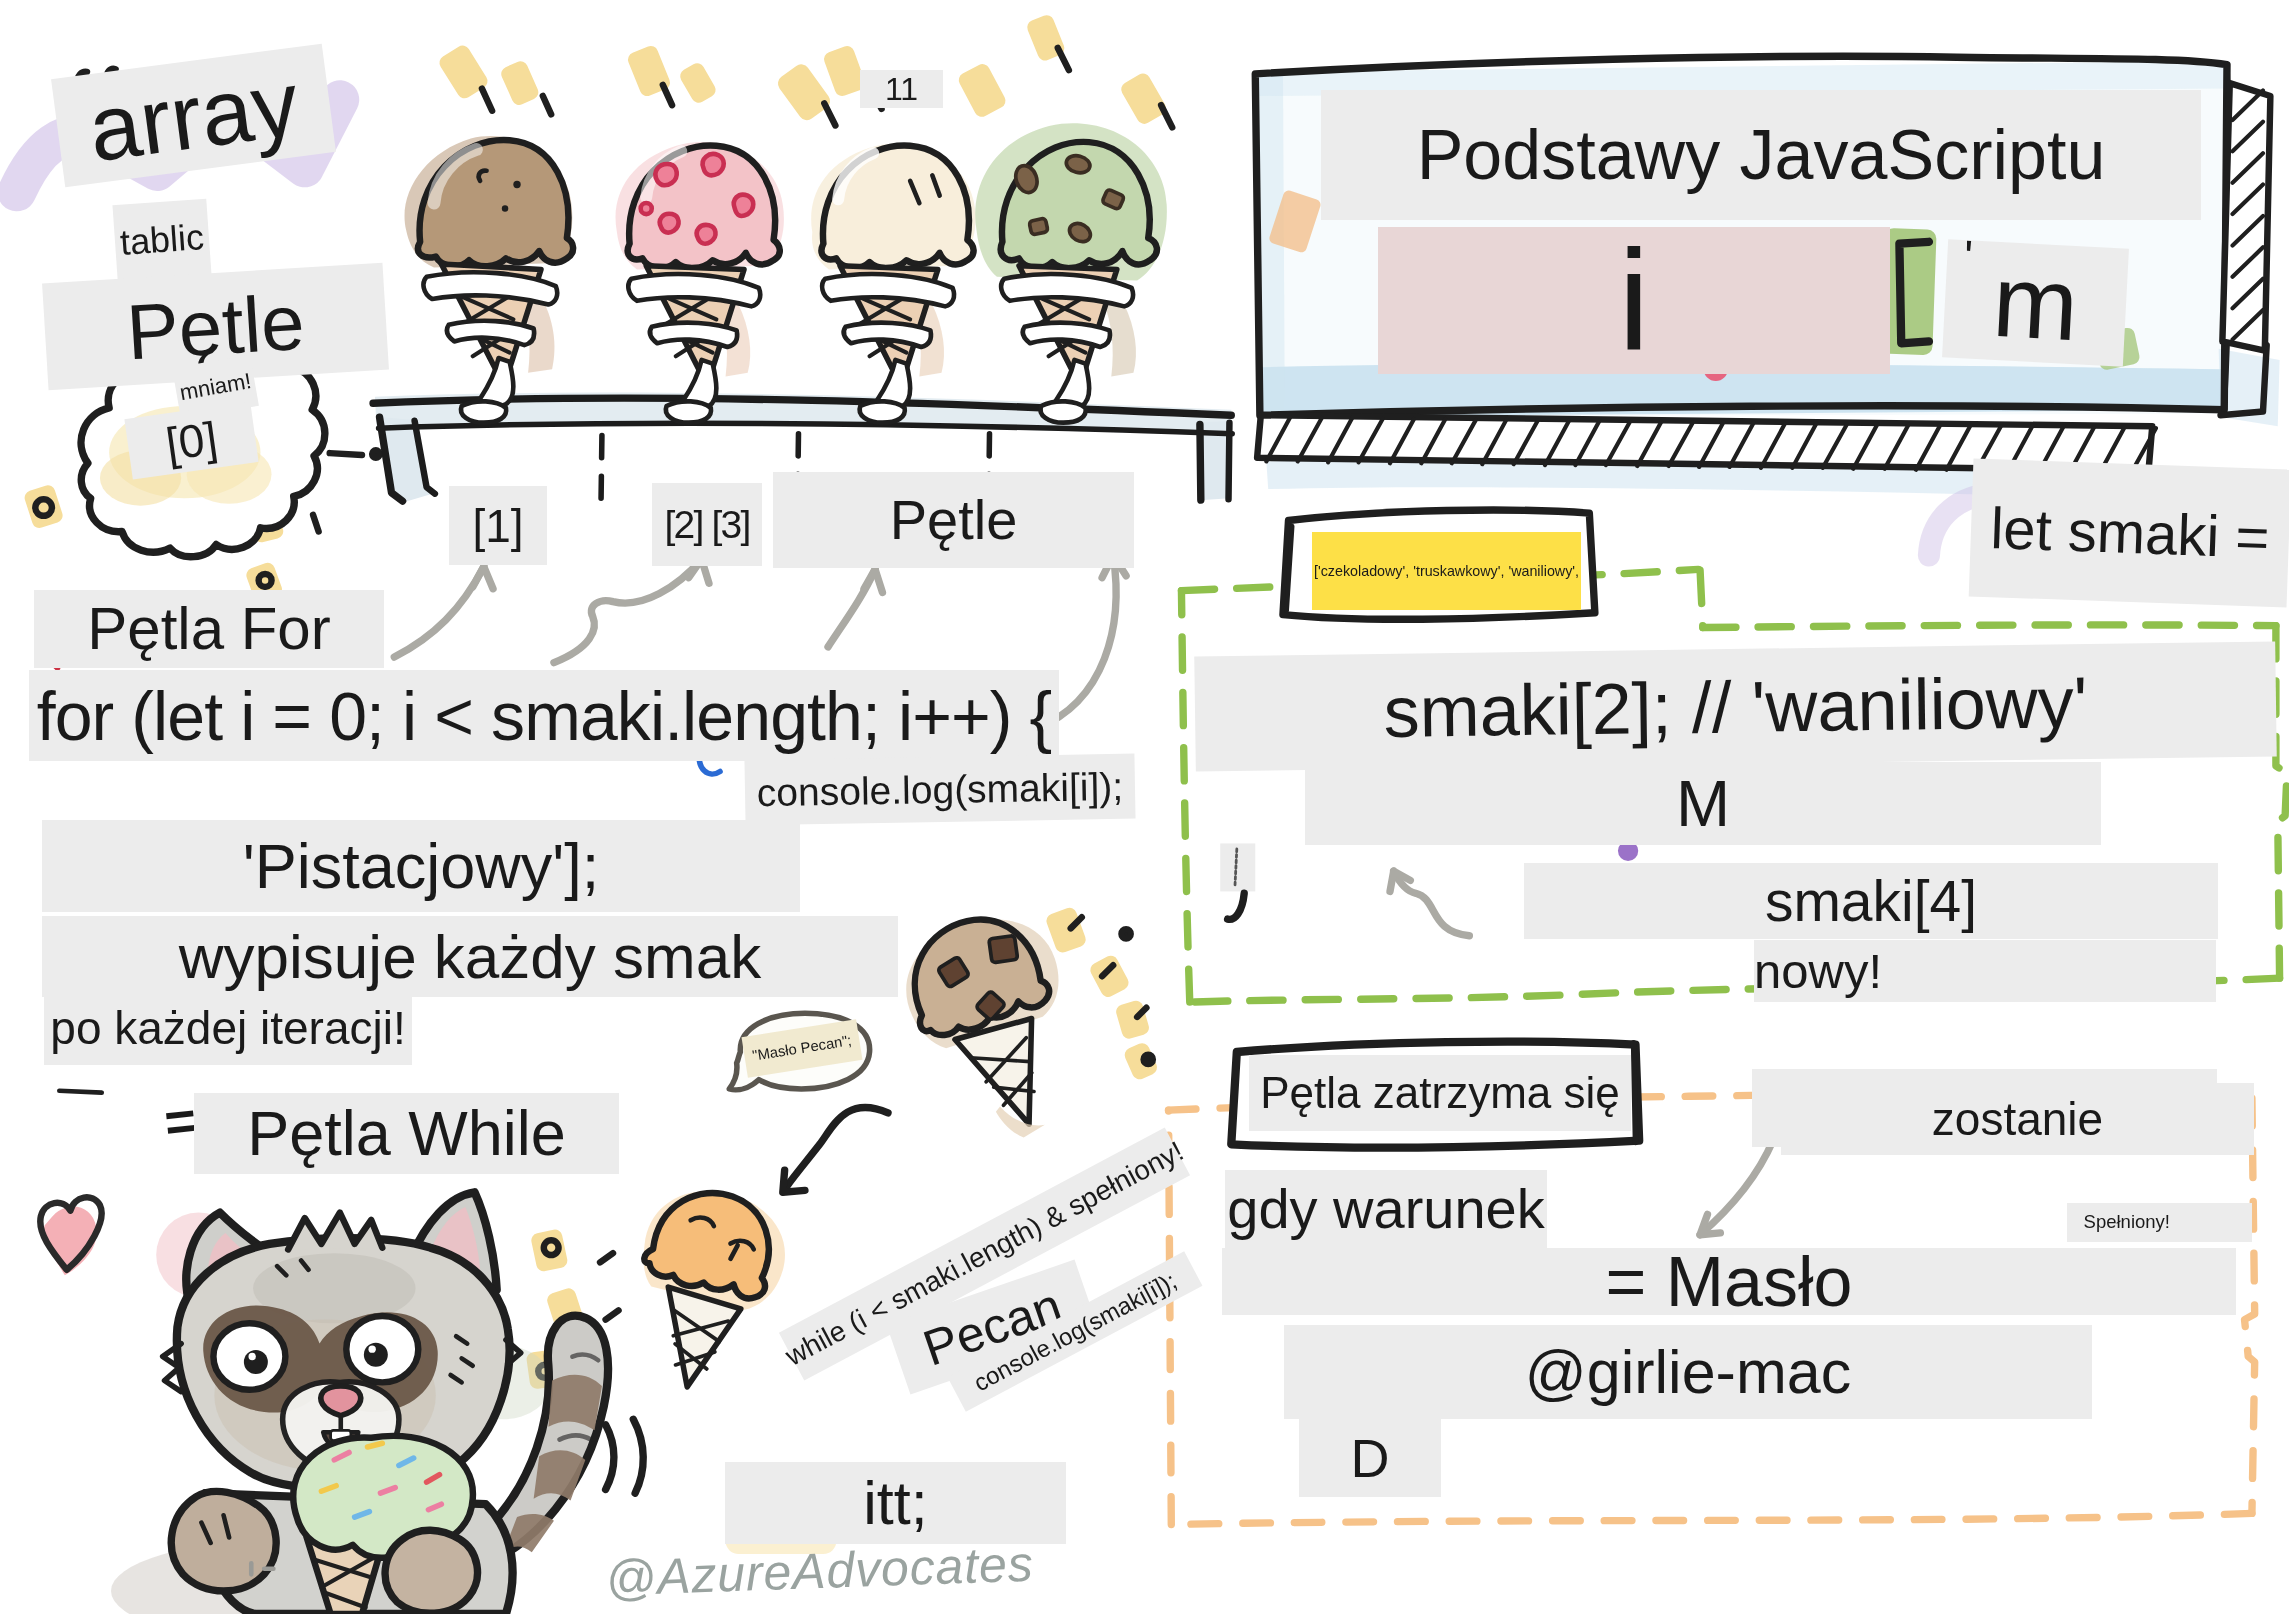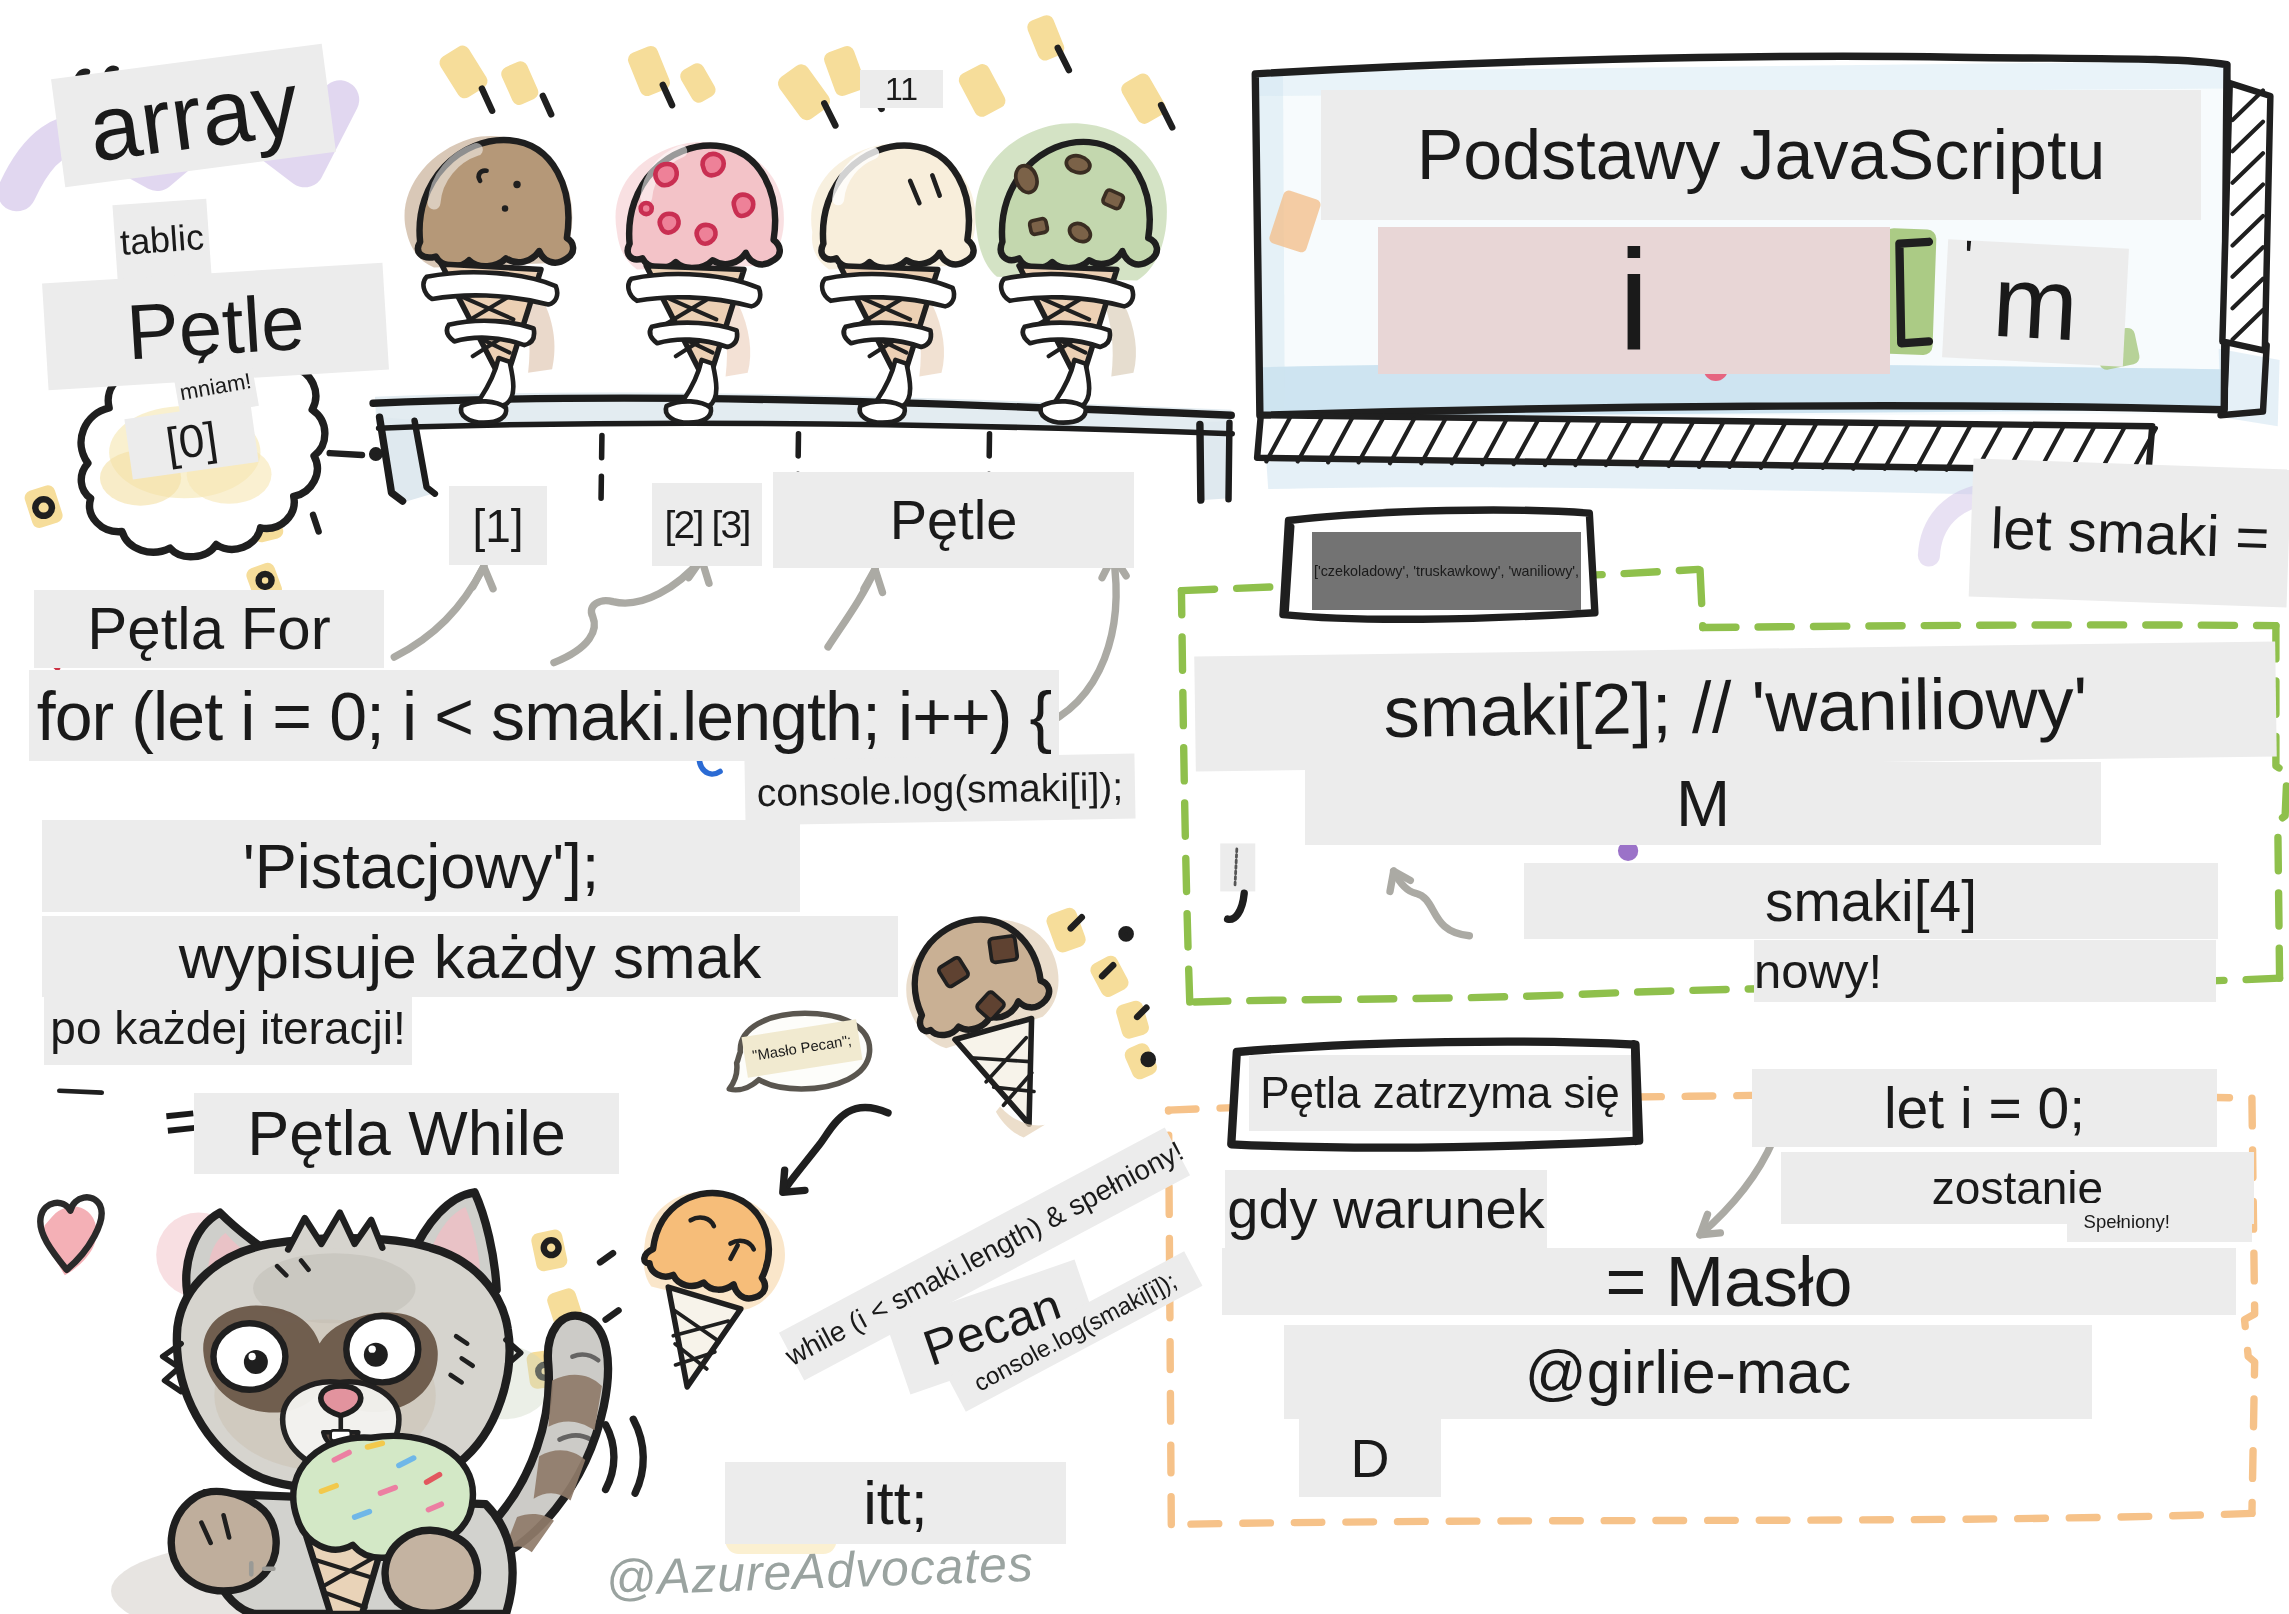--- a/index.html
+++ b/index.html
@@ -14,21 +14,21 @@
   .l-array{left:57px;top:61px;width:273px;height:109px;font-size:92px;transform:rotate(-7.5deg);}
   .l-tablic{left:115px;top:202px;width:94px;height:76px;font-size:36px;transform:rotate(-4deg);}
   .l-petle-left{left:45px;top:273px;width:341px;height:107px;font-size:78px;transform:rotate(-3.5deg);}
   .l-mniam{left:176px;top:361px;width:79px;height:52px;font-size:22px;transform:rotate(-10deg);}
   .l-idx0{left:128px;top:410px;width:127px;height:61px;font-size:46px;transform:rotate(-8deg);}
   .l-11{left:860px;top:70px;width:83px;height:38px;font-size:32px;}
   .l-title{left:1321px;top:90px;width:880px;height:130px;font-size:70px;}
   .l-pink{left:1378px;top:227px;width:512px;height:147px;background:#e8d6d6;font-size:143px;}
   .l-m{left:1945px;top:244px;width:181px;height:118px;font-size:102px;transform:rotate(3deg);}
   .l-m .apo{position:absolute;left:16.6px;top:-7.4px;font-size:46px;}
-  .l-arrlit{left:1312px;top:532px;width:269px;height:78px;background:#737373;font-size:14.3px;}
+  .l-arrlit{left:1312px;top:532px;width:269px;height:78px;background:#fde047;font-size:14.3px;}
   .l-letsmaki{left:1971px;top:464px;width:318px;height:138px;font-size:58px;transform:rotate(2deg);}
   .l-smaki2{left:1195px;top:649px;width:1081px;height:115px;font-size:72px;transform:rotate(-0.8deg);}
   .l-M{left:1305px;top:762px;width:796px;height:83px;font-size:65px;}
   .l-smaki4{left:1524px;top:863px;width:694px;height:76px;font-size:57px;}
   .l-nowy{left:1754px;top:940px;width:462px;height:62px;font-size:49px;box-sizing:border-box;}
   .l-idx1{left:449px;top:486px;width:98px;height:79px;font-size:46px;}
   .l-idx23{left:652px;top:483px;width:110px;height:83px;font-size:39px;letter-spacing:-1.8px;}
   .l-petle-bench{left:773px;top:472px;width:361px;height:96px;font-size:56px;}
   .l-petlafor{left:34px;top:590px;width:350px;height:78px;font-size:60px;}
   .l-forline{left:29px;top:670px;width:1030px;height:91px;font-size:68px;letter-spacing:-0.9px;}
@@ -40,21 +40,21 @@
   .l-petlawhile{left:194px;top:1093px;width:425px;height:81px;font-size:63px;}
   .l-bubbletxt{left:744px;top:1028px;width:116px;height:41px;background:#f1ead0;font-size:14.8px;transform:rotate(-9deg);}
   .l-whilecond{left:766px;top:1227px;width:437px;height:54px;font-size:28px;transform:rotate(-28deg);}
   .l-pecan{left:893px;top:1290px;width:199px;height:74px;font-size:50px;transform:rotate(-19deg);}
   .l-consolewhile{left:941px;top:1312px;width:268px;height:39px;font-size:24px;transform:rotate(-28deg);}
   .l-itt{left:725px;top:1462px;width:341px;height:82px;font-size:61px;}
   .l-watermark{left:598px;top:1534px;width:443px;height:74px;background:transparent;color:#9aa3a0;
                font-size:50px;font-style:italic;letter-spacing:0.9px;transform:rotate(-2deg);}
   .l-stopframe{left:1249px;top:1055px;width:382px;height:76px;font-size:44px;}
   .l-leti{left:1752px;top:1069px;width:465px;height:78px;font-size:57px;}
-  .l-zostanie{left:1781px;top:1152px;width:473px;height:72px;font-size:46px;}
+  .l-zostanie{left:1781px;top:1083px;width:473px;height:72px;font-size:46px;}
   .l-spelniony{left:2067px;top:1203px;width:185px;height:39px;font-size:18.5px;padding-left:16.6px;box-sizing:border-box;}
   .l-gdywarunek{left:1225px;top:1170px;width:322px;height:78px;font-size:56px;}
   .l-maslo{left:1222px;top:1248px;width:1014px;height:67px;font-size:70px;}
   .l-girliemac{left:1284px;top:1325px;width:808px;height:94px;font-size:61px;}
   .l-D{left:1299px;top:1419px;width:142px;height:78px;font-size:54px;}
 </style>
 </head>
 <body>
 
 <div id="canvas">

